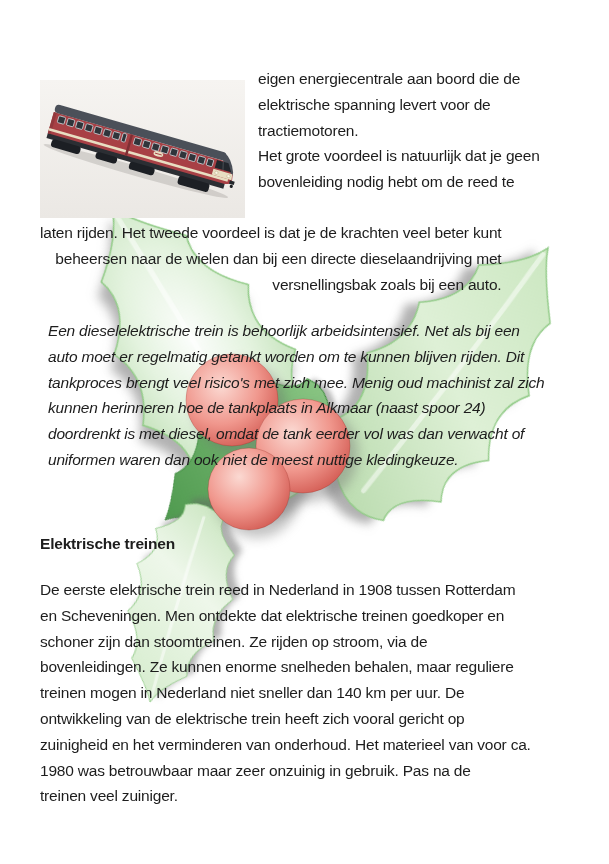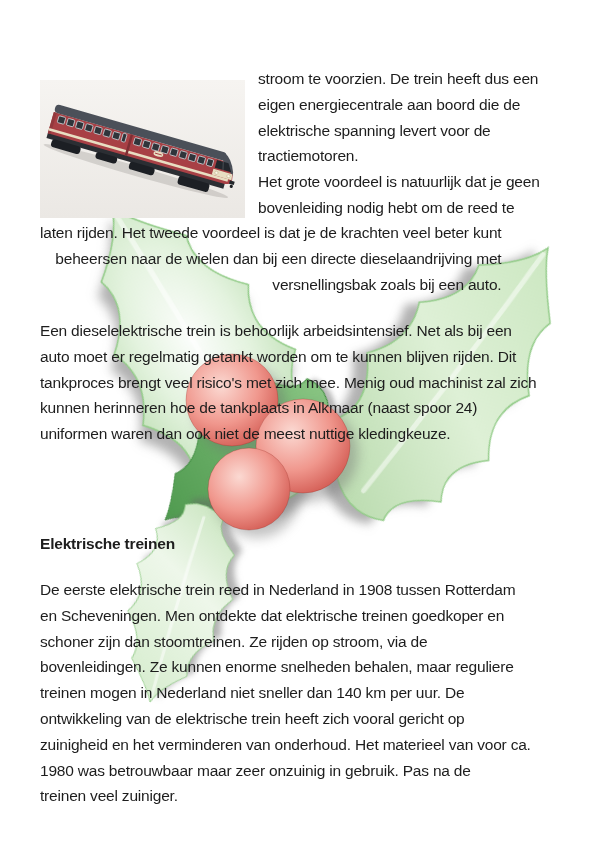--- a/index.html
+++ b/index.html
@@ -125,39 +125,39 @@
       <circle cx="181" cy="71.5" r="1.6" fill="#fdf8e8" stroke="#b9ab86" stroke-width="0.5"></circle>
       <circle cx="193.5" cy="71.5" r="1.6" fill="#fdf8e8" stroke="#b9ab86" stroke-width="0.5"></circle>
       <ellipse cx="120" cy="69.5" rx="5" ry="2.6" fill="#e8dec2"></ellipse>
       <path d="M116.5 69.5 h7" stroke="#a84045" stroke-width="0.9"></path>
       <rect x="196" y="75" width="5" height="3.5" fill="#23262b"></rect>
       <circle cx="199" cy="80.5" r="1.6" fill="#1a1d21"></circle>
     </g>
   </svg>
 
   <div class="tblock" style="left:258px; top:66px;">
-      <div class="tline">stroom te voorzien. De trein heeft dus een</div>
       <div class="tline">eigen energiecentrale aan boord die de</div>
       <div class="tline">elektrische spanning levert voor de</div>
       <div class="tline">tractiemotoren.</div>
       <div class="tline">Het grote voordeel is natuurlijk dat je geen</div>
       <div class="tline">bovenleiding nodig hebt om de reed te</div>
     </div>
 
   <div class="tblock" style="left:40px; top:220px;text-align:right;">
       <div class="tline">laten rijden. Het tweede voordeel is dat je de krachten veel beter kunt</div>
       <div class="tline">beheersen naar de wielen dan bij een directe dieselaandrijving met</div>
       <div class="tline">versnellingsbak zoals bij een auto.</div>
     </div>
 
-  <div class="tblock" style="left:40px; top:318px;">
+  <div class="tblock" style="left:48px; top:318px;font-style:italic;">
       <div class="tline">Een dieselelektrische trein is behoorlijk arbeidsintensief. Net als bij een</div>
       <div class="tline">auto moet er regelmatig getankt worden om te kunnen blijven rijden. Dit</div>
       <div class="tline">tankproces brengt veel risico's met zich mee. Menig oud machinist zal zich</div>
       <div class="tline">kunnen herinneren hoe de tankplaats in Alkmaar (naast spoor 24)</div>
+      <div class="tline">doordrenkt is met diesel, omdat de tank eerder vol was dan verwacht of</div>
       <div class="tline">uniformen waren dan ook niet de meest nuttige kledingkeuze.</div>
     </div>
 
   <div class="tblock heading" style="left:40px; top:510px;margin-top:21px;">Elektrische treinen</div>
 
   <div class="tblock" style="left:40px; top:536px;margin-top:41px;">
       <div class="tline">De eerste elektrische trein reed in Nederland in 1908 tussen Rotterdam</div>
       <div class="tline">en Scheveningen. Men ontdekte dat elektrische treinen goedkoper en</div>
       <div class="tline">schoner zijn dan stoomtreinen. Ze rijden op stroom, via de</div>
       <div class="tline">bovenleidingen. Ze kunnen enorme snelheden behalen, maar reguliere</div>

